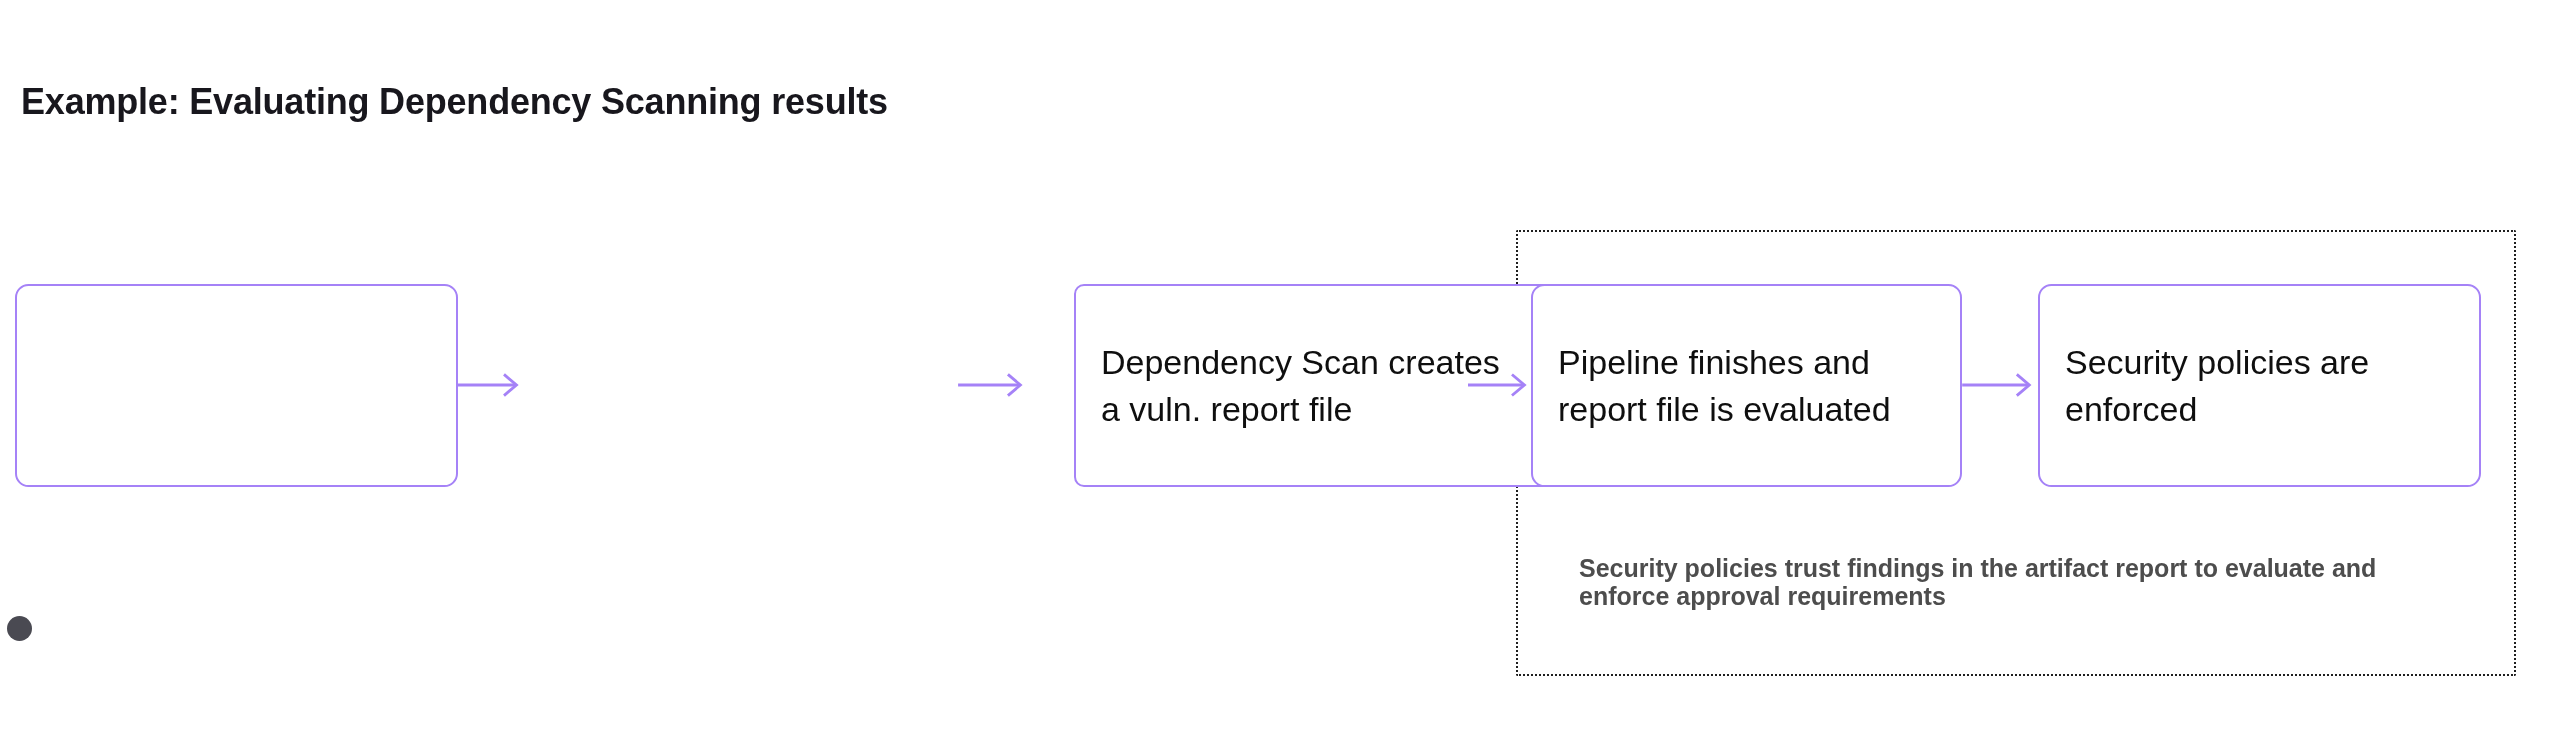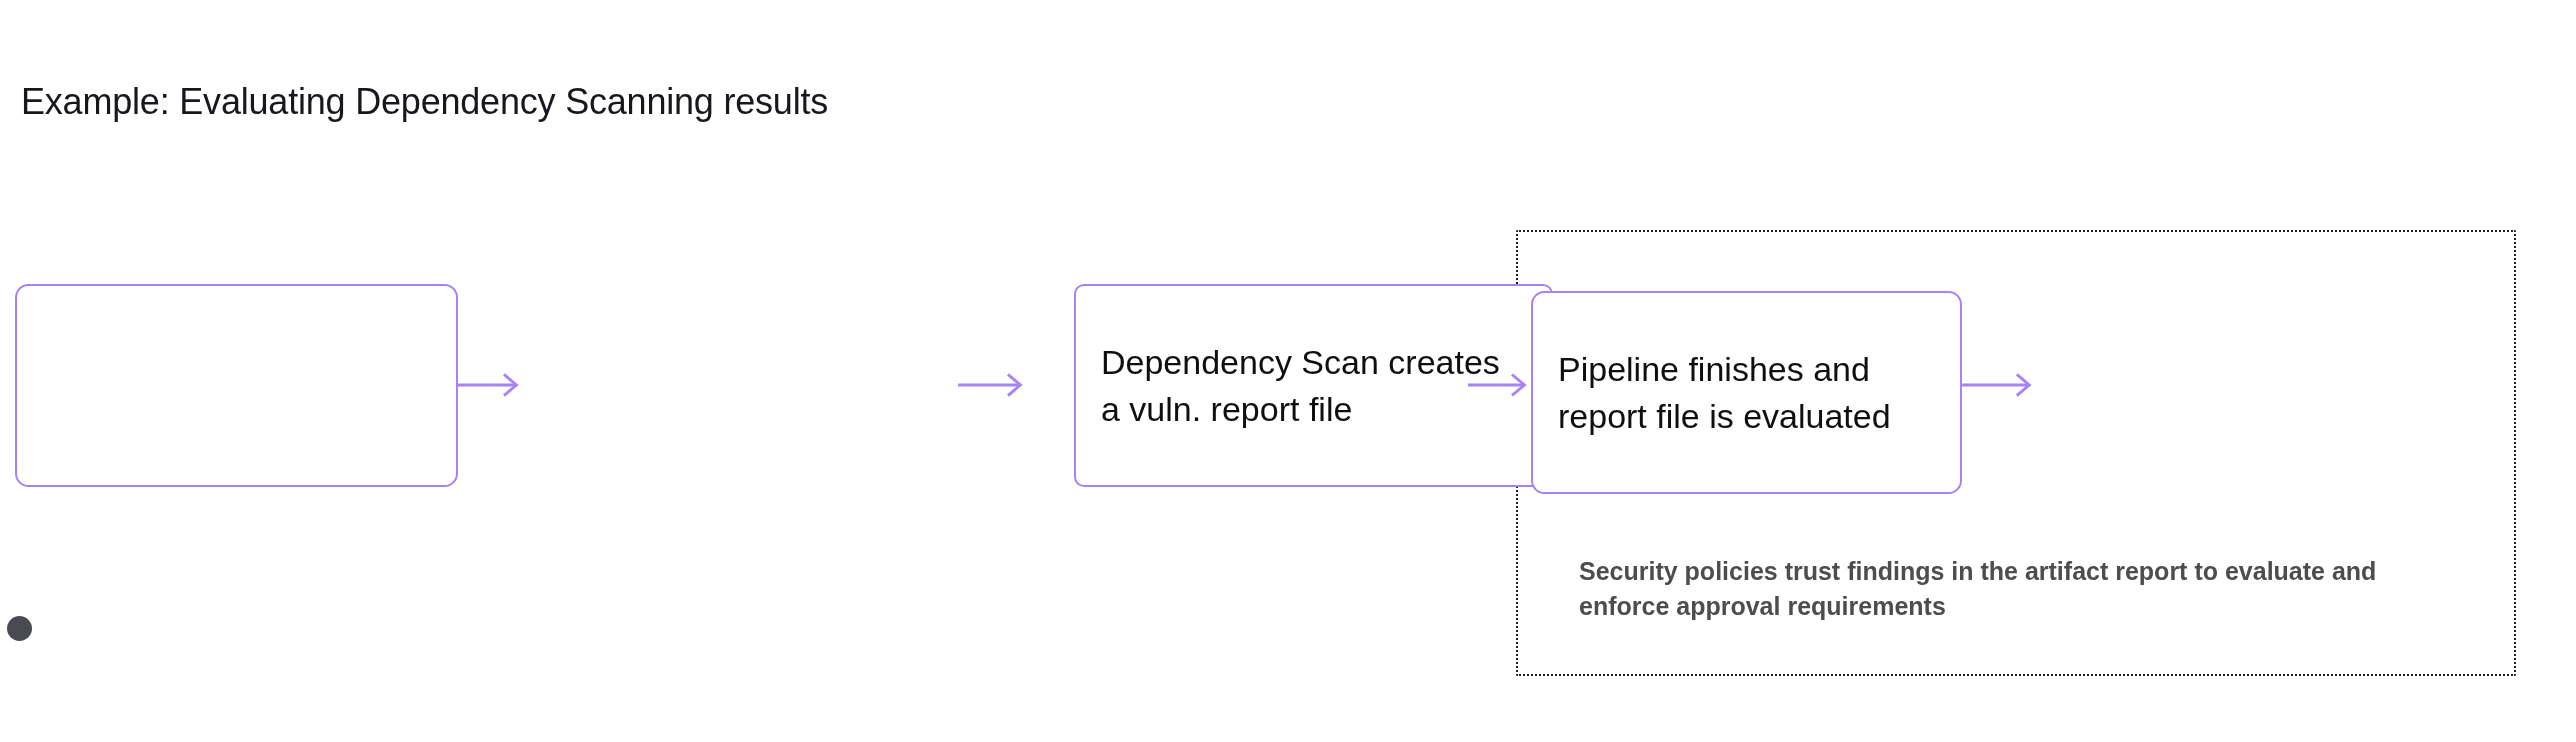--- a/index.html
+++ b/index.html
@@ -15,21 +15,21 @@
     font-family: "Liberation Sans", sans-serif;
     overflow: hidden;
   }
 
   
   .diagram-title {
     position: absolute;
     left: 21px;
     top: 81px;
     font-size: 36px;
-    font-weight: normal;
+    font-weight: bold;
     color: #18171d;
     letter-spacing: -0.2px;
     white-space: nowrap;
   }
 
   
   .flow-canvas {
     position: absolute;
     left: 0;
     top: 0;
@@ -53,42 +53,42 @@
     padding: 0 25px;
     font-size: 34px;
     line-height: 47px;
     color: #0f0f0f;
     font-weight: normal;
   }
 
   #node-0 { left: 15.3px;   width: 443px; }
   #node-1 { left: 525px;  width: 433px; }
   #node-2 { left: 1074px; width: 479px; border-radius: 10px; }
-  #node-3 { left: 1531px; width: 431px; margin-top: 7px; }
+  #node-3 { left: 1531px; width: 431px; }
   #node-4 { left: 2038px; width: 443px; }
 
   
   .group-container {
     position: absolute;
     left: 1516px;
     top: 230px;
     width: 1000px;
     height: 446px;
     box-sizing: border-box;
     border: 2.9px dotted #1f1f1f;
     border-radius: 1.9px;
     background: transparent;
   }
   .group-caption {
     position: absolute;
     left: 1579px;
     top: 554px;
     width: 881px;
     font-size: 25px;
-    line-height: 35px;
+    line-height: 28px;
     font-weight: bold;
     color: #4d4d4d;
   }
 
   
   .connector {
     position: absolute;
     top: 362px;
     height: 46px;
   }
@@ -153,17 +153,20 @@
     <span class="node-label">Pipeline finishes and report file is evaluated</span>
   </div>
 
   <div class="connector" id="connector-3">
     <svg width="78" height="46" viewBox="0 0 81 48">
       <path d="M0 24 H69" stroke="#a582f7" stroke-width="3" fill="none"></path>
       <path d="M57 13 L70 24 L57 35" stroke="#a582f7" stroke-width="3" fill="none"></path>
     </svg>
   </div>
 
+  <div class="node" id="node-4">
+    <span class="node-label">Security policies are enforced</span>
+  </div>
 
   <div class="group-caption">Security policies trust findings in the artifact report to evaluate and enforce approval requirements</div>
 
 </div>
 
 
 </body></html>

